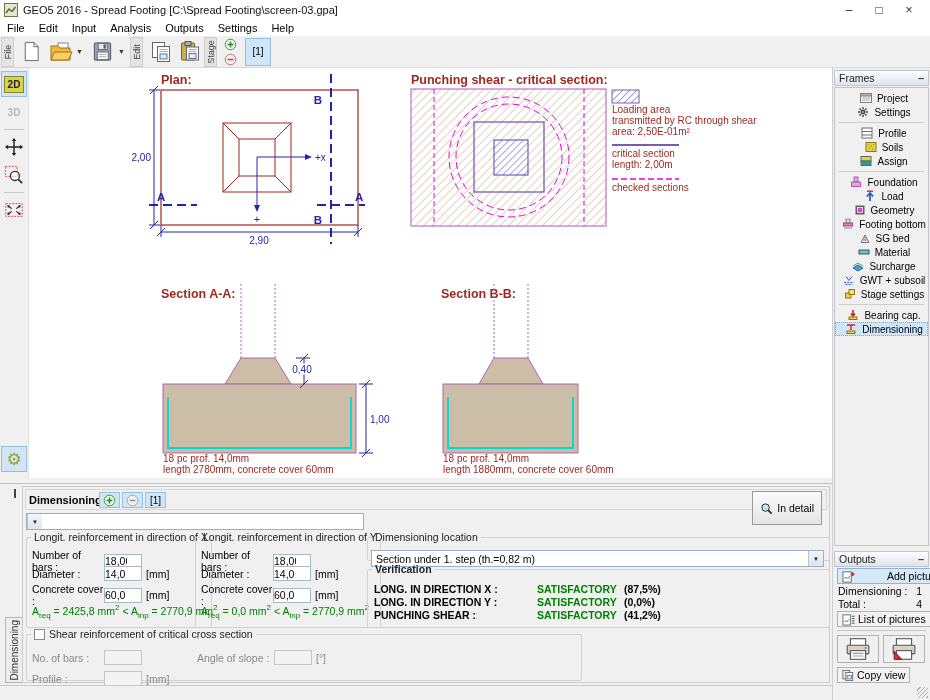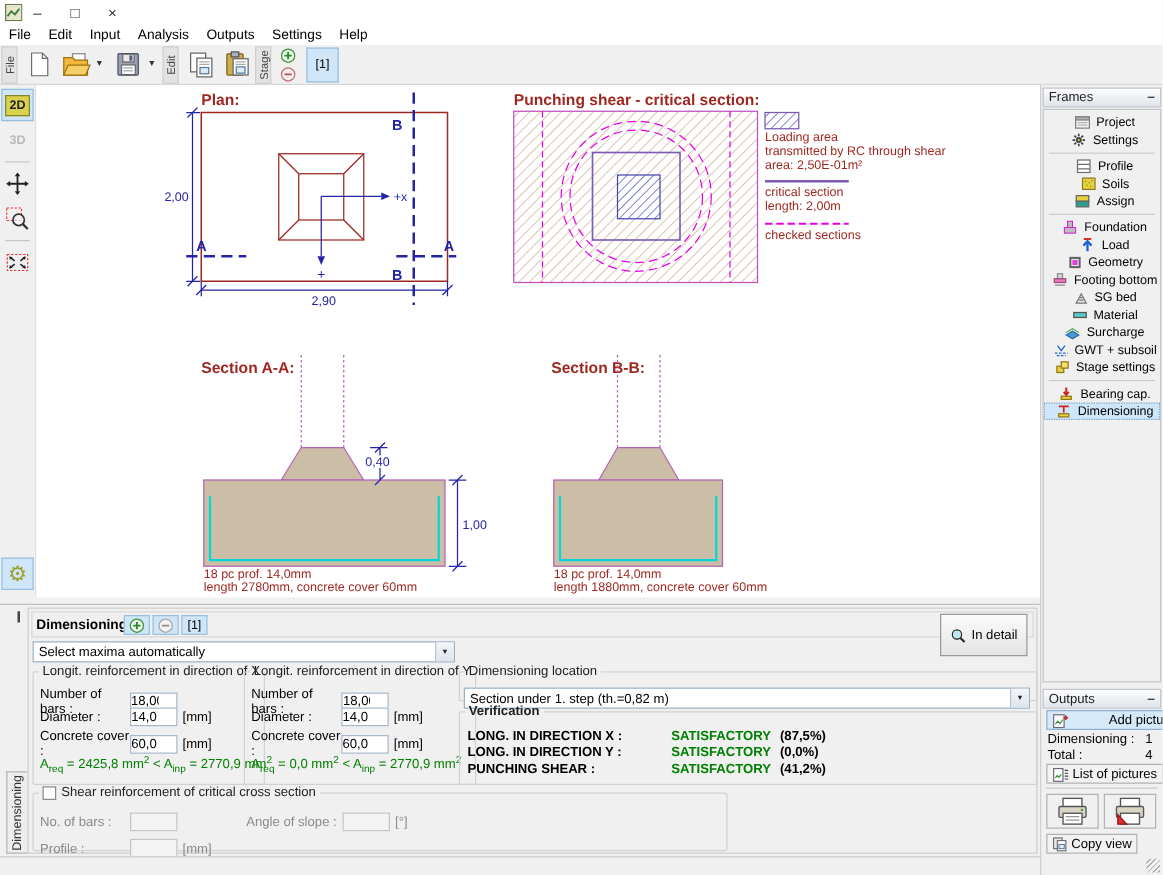--- a/index.html
+++ b/index.html
@@ -147,20 +147,21 @@
   svg text { font-family:"Liberation Sans", sans-serif; }
 </style>
 </head>
 <body>
 
 <div class="titlebar">
   <svg class="app-icon" viewBox="0 0 14 14">
     <rect x="0.5" y="0.5" width="13" height="13" fill="#e9e4ce" stroke="#6a7a4a"></rect>
     <path d="M2 10l3-4 3 2.5L11.5 4" fill="none" stroke="#3a7a3a" stroke-width="1.5"></path>
   </svg>
+  <span class="title-text">GEO5 2016 - Spread Footing [C:\Spread Footing\screen-03.gpa]</span>
   <div class="win-btns">
     <span class="win-btn">–</span>
     <span class="win-btn">□</span>
     <span class="win-btn">×</span>
   </div>
 </div>
 
 <div class="menubar">
   <span class="menu-item">File</span>
   <span class="menu-item">Edit</span>
@@ -611,21 +612,20 @@
       <div id="indetail">
         <svg width="13" height="13" viewBox="0 0 14 14">
           <circle cx="6" cy="6" r="4" fill="#bfe8ee" stroke="#222"></circle>
           <path d="M9 9l3.5 3.5" stroke="#222" stroke-width="1.8"></path>
         </svg>
         <span>In detail</span>
       </div>
     </div>
 
     <div class="bp-select" id="maxsel">
-      <span class="sel-text">Select maxima automatically</span>
       <span class="sel-btn">▼</span>
     </div>
 
     <fieldset class="grp" id="grpX">
       <legend>Longit. reinforcement in direction of X</legend>
       <div class="frow r1">
           <span class="lbl">Number of bars :</span>
         <input class="finput" value="18,00" style="">
       </div>
       <div class="frow r2">

